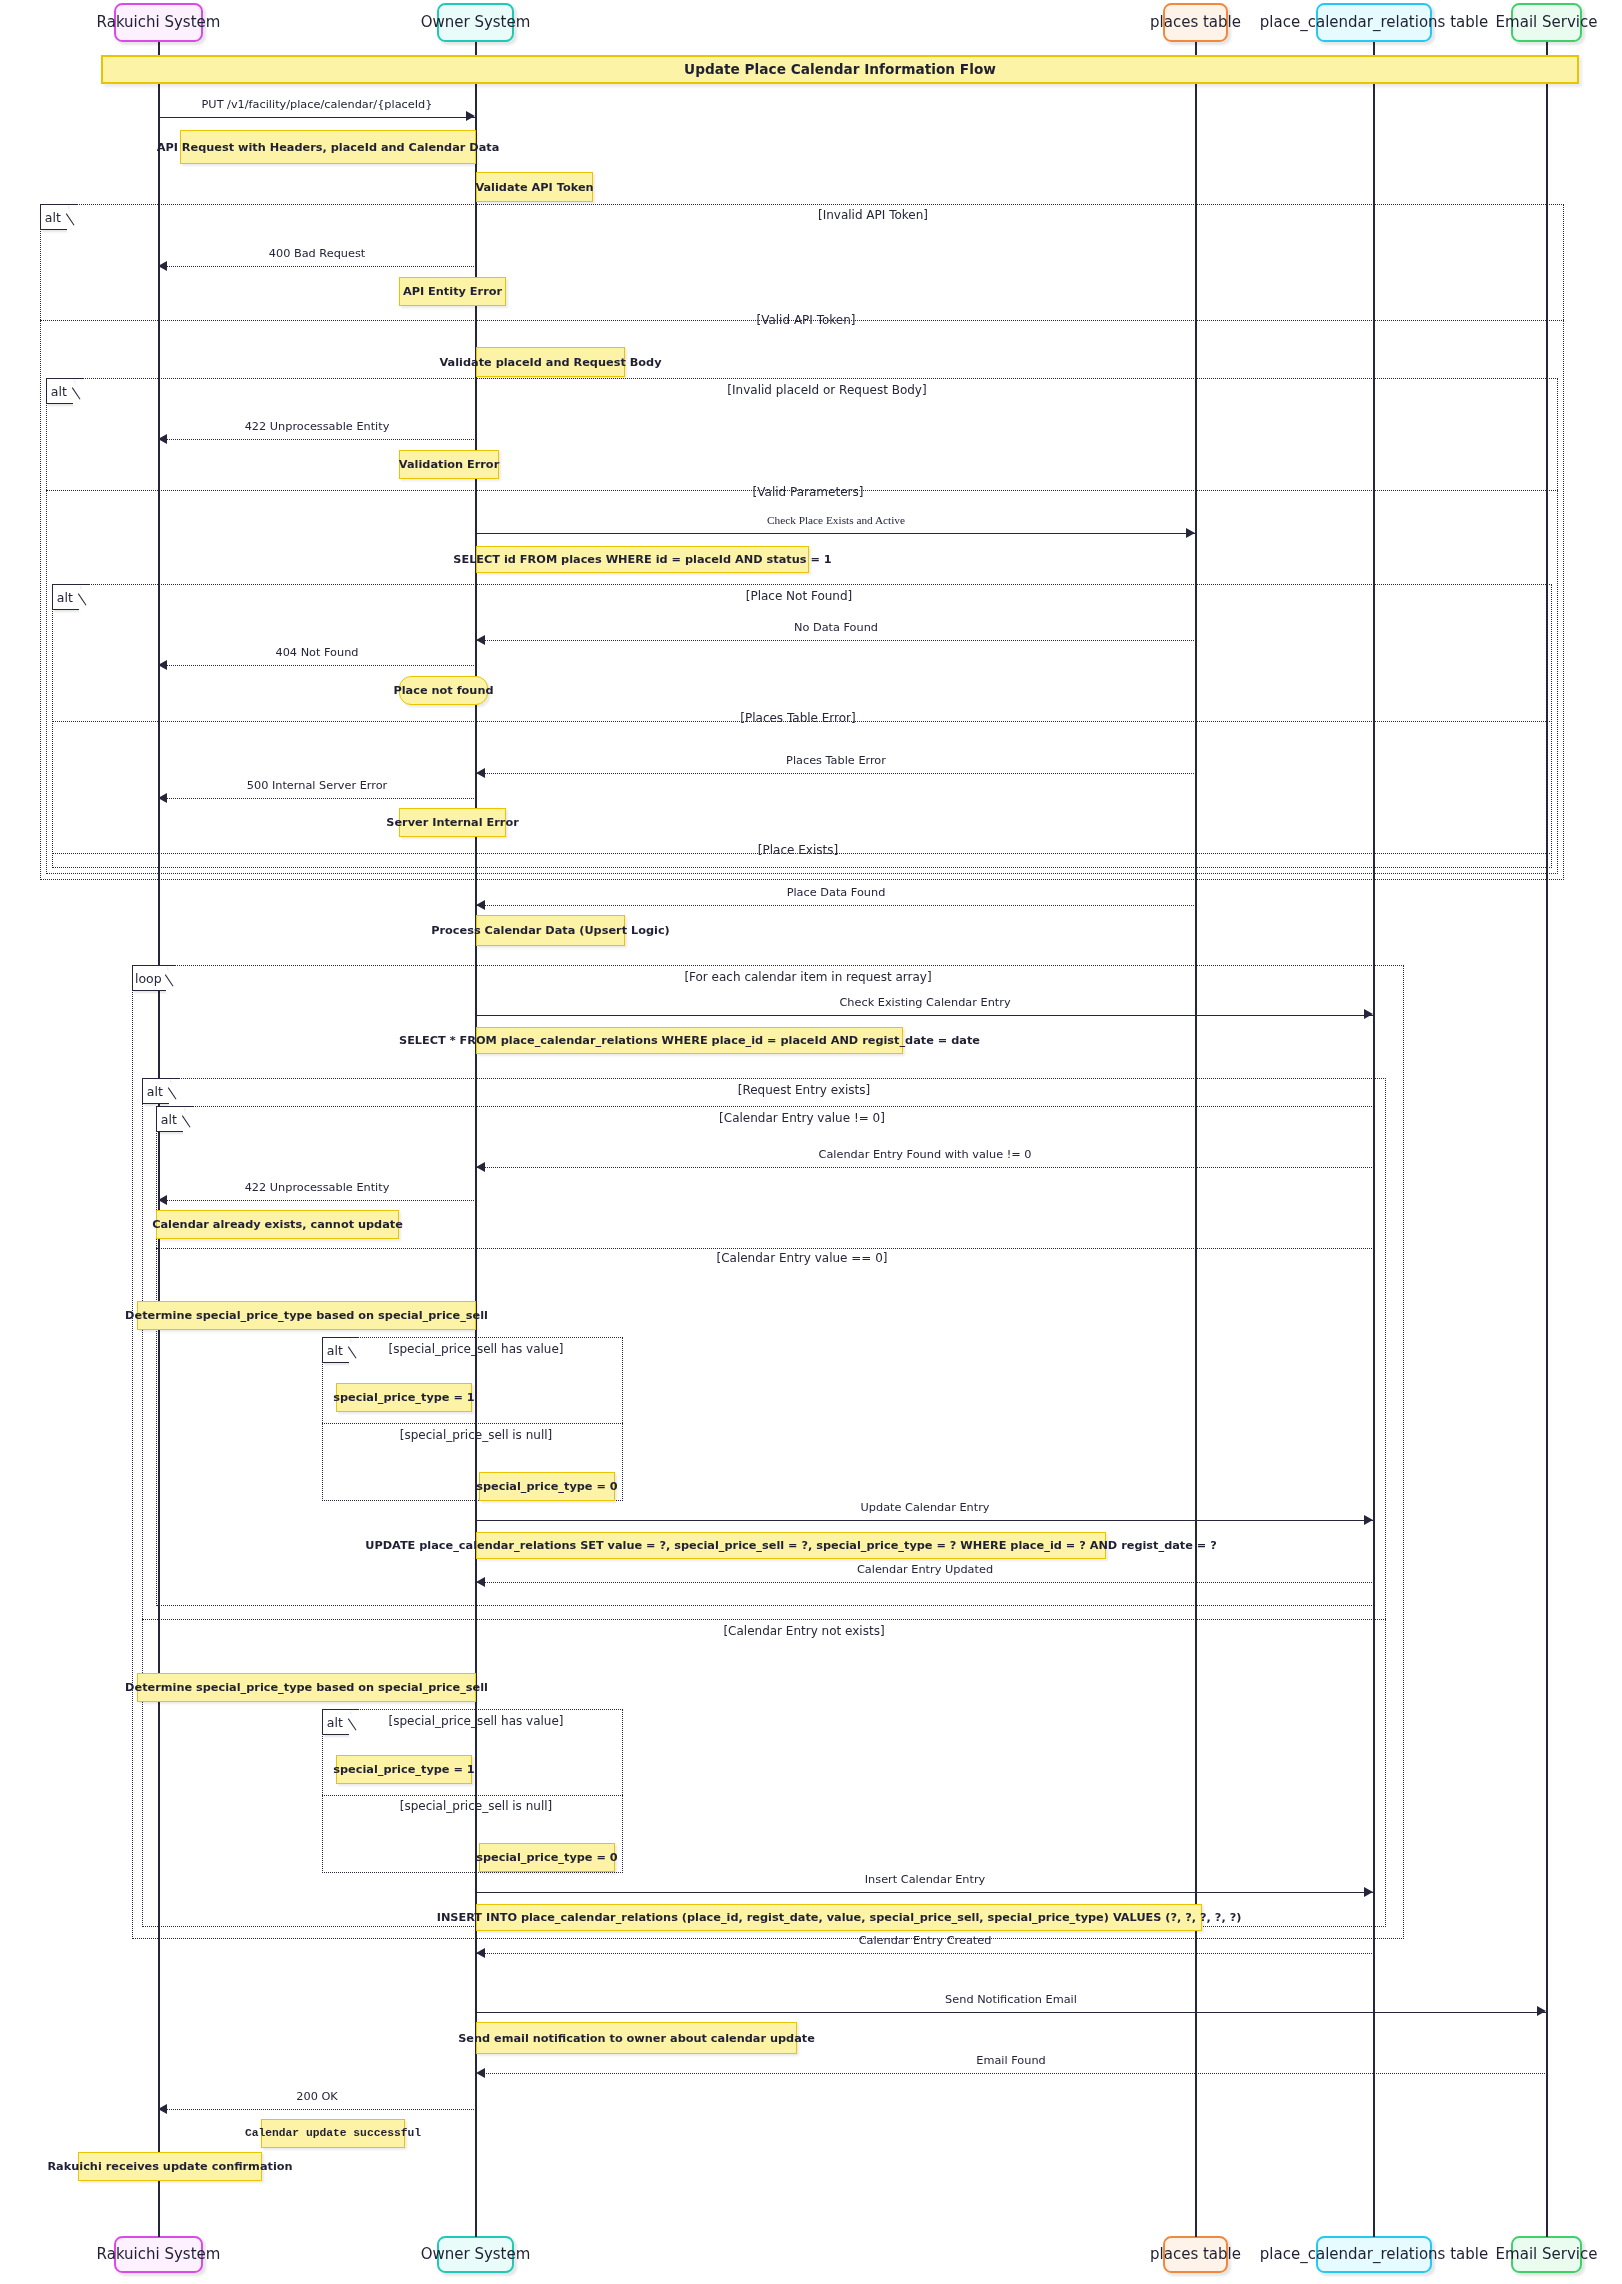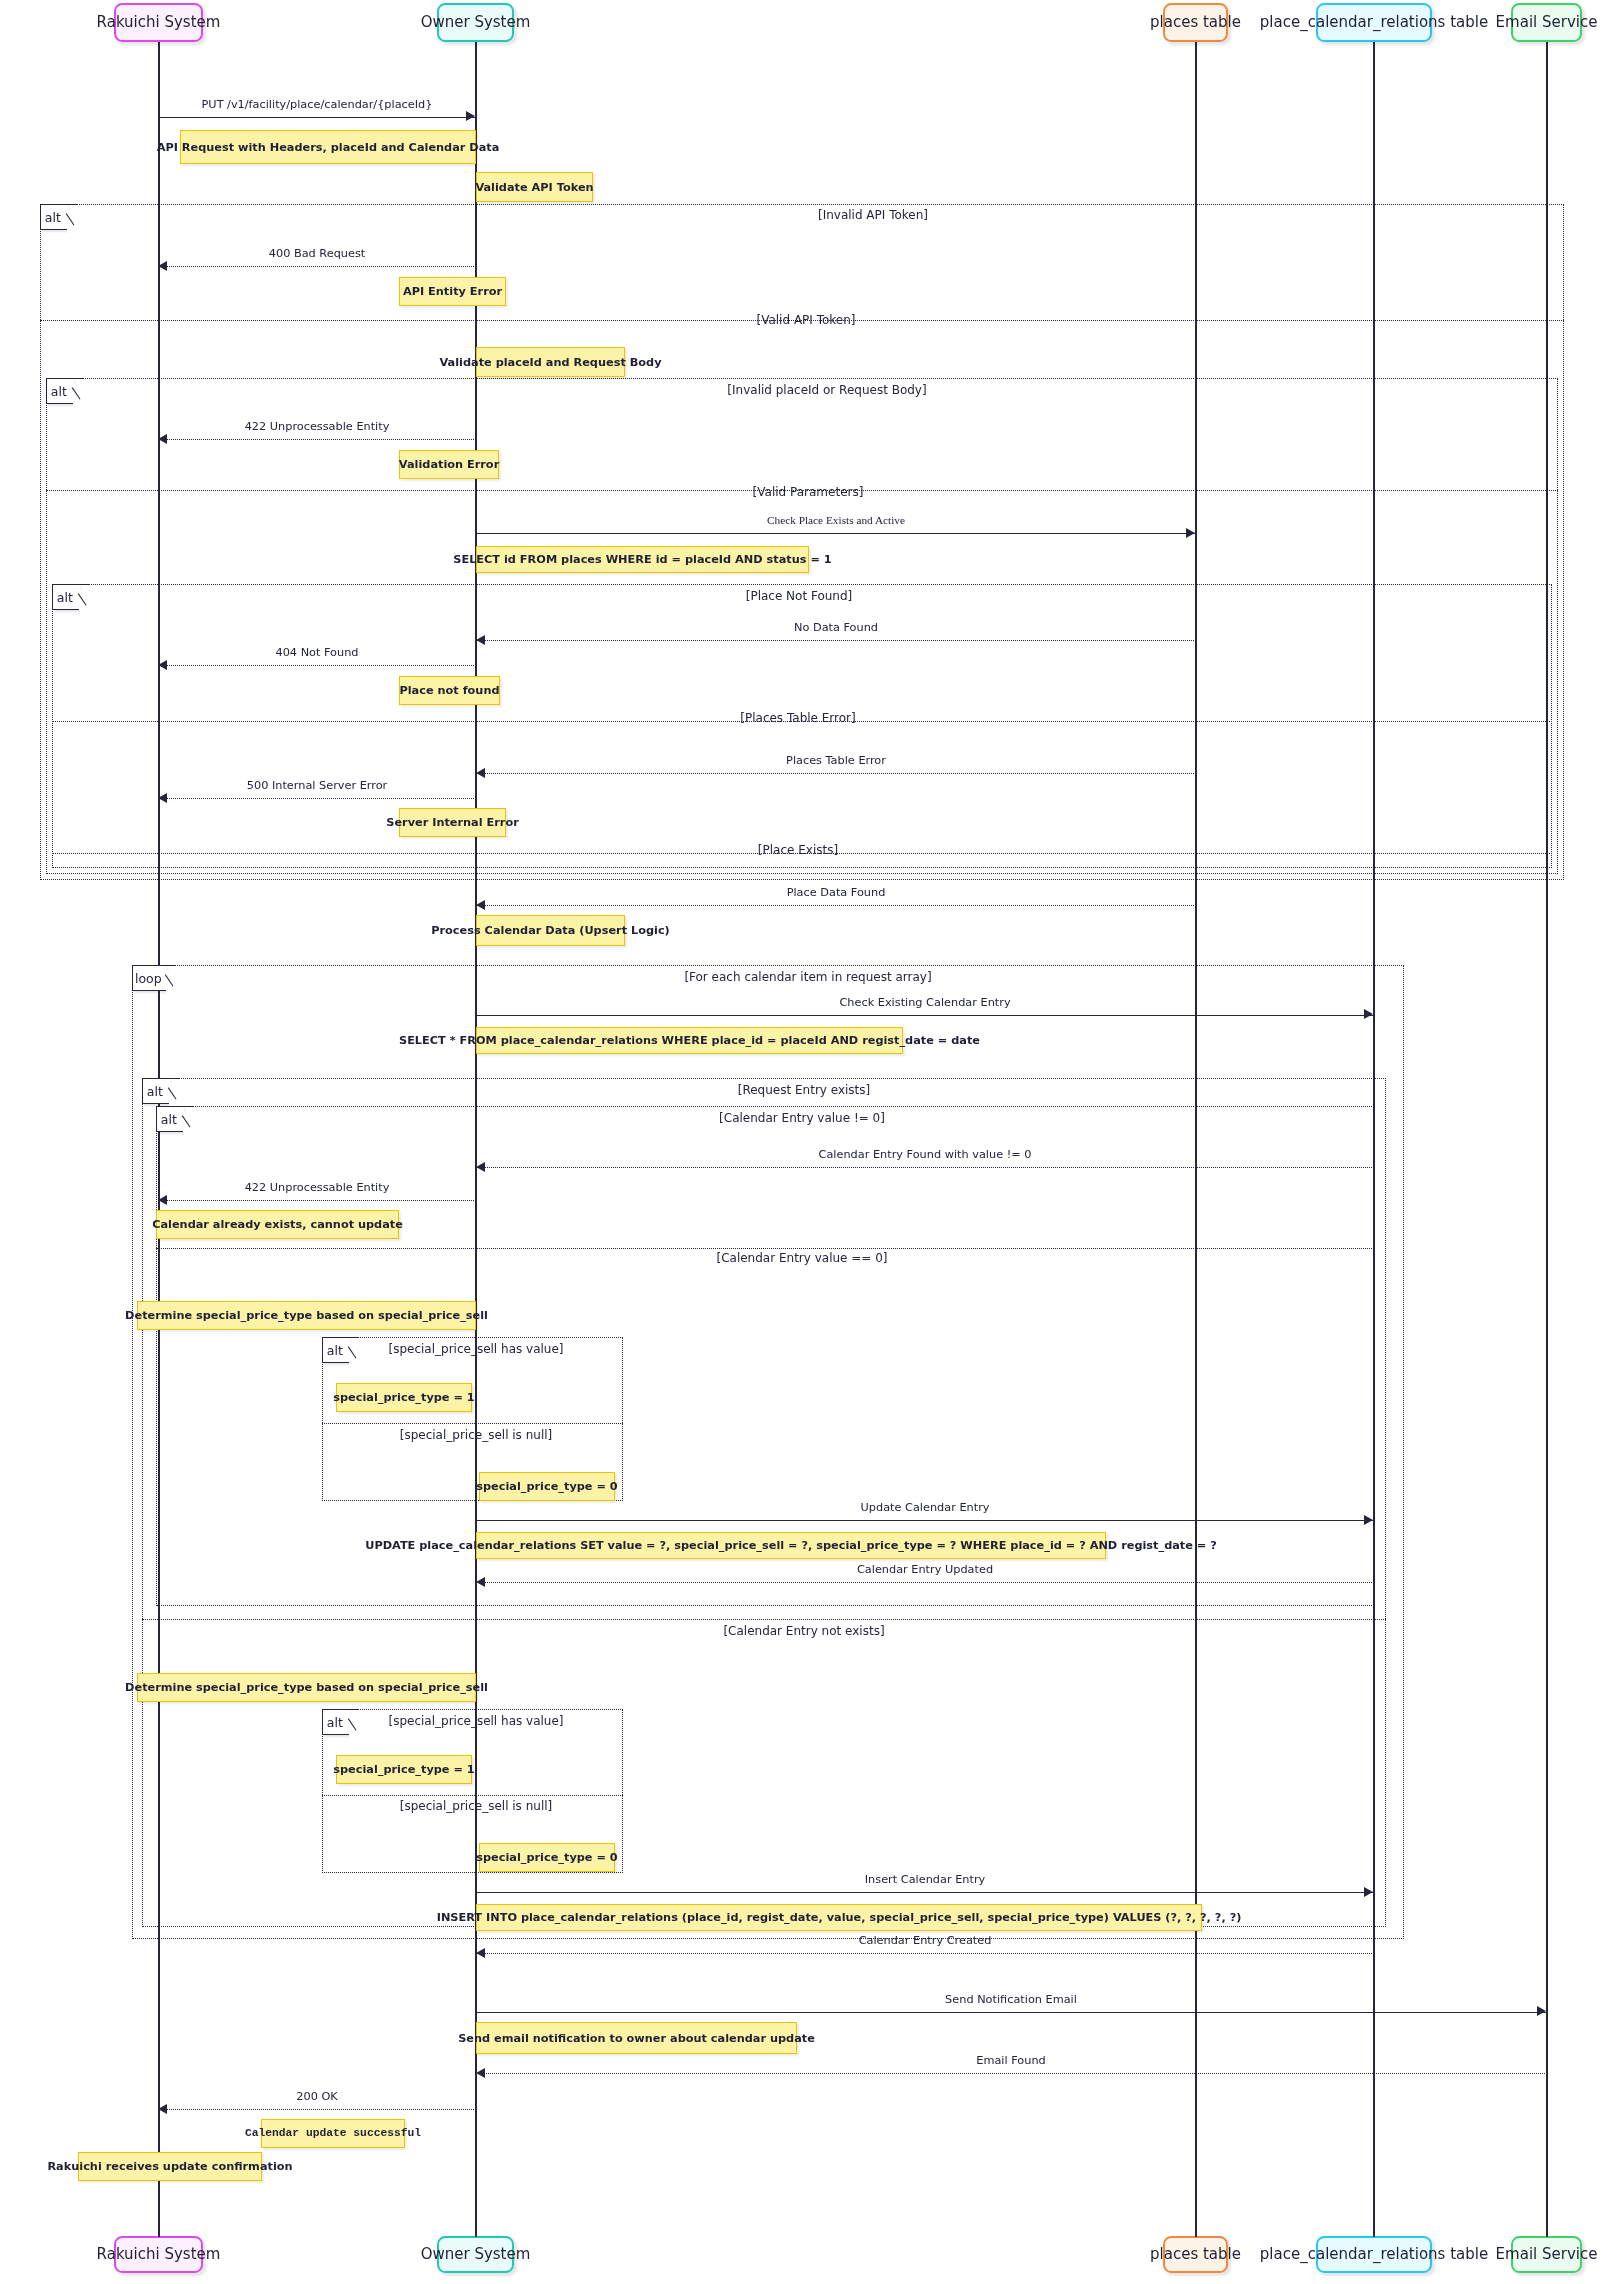--- a/index.html
+++ b/index.html
@@ -154,20 +154,21 @@
       <span>place_calendar_relations table</span>
     </div>
     <div class="lifeline" style="left:1373px;top:42px;height:2195px;"></div>
     <div class="actor" style="left:1511px;top:3px;width:71px;height:39px;border-color:#3fd06a;background:#e9fcef;">
       <span>Email Service</span>
     </div>
     <div class="actor" style="left:1511px;top:2236px;width:71px;height:37px;border-color:#3fd06a;background:#e9fcef;">
       <span>Email Service</span>
     </div>
     <div class="lifeline" style="left:1546px;top:42px;height:2195px;"></div>
+    <div class="banner" style="left:101px;top:55px;width:1478px;height:28.6px;">Update Place Calendar Information Flow</div>
     <div class="arrow-line" style="left:158px;top:117px;width:318px;"></div>
     <div class="arrow-head right" style="left:466px;top:111px;"></div>
     <div class="msg-label" style="left:317px;top:98px;">PUT /v1/facility/place/calendar/{placeId}</div>
     <div class="note" style="left:180px;top:130px;width:296px;height:34px;">API Request with Headers, placeId and Calendar Data</div>
     <div class="note" style="left:476px;top:172px;width:117px;height:30px;">Validate API Token</div>
     <div class="frag" style="left:40px;top:204px;width:1524px;height:676px;"></div>
     <div class="frag-label" style="left:40px;top:204px;width:27px;height:26px;">alt<div style="position:absolute;right:-9.5px;top:-1.2px;width:9.5px;height:28.6px;background:linear-gradient(to bottom left,transparent 0 50%, #ffffff 50% 100%);border-right:1.2px solid transparent;"></div><div style="position:absolute;right:-10px;top:13.7px;width:14.3px;height:1.2px;background:#25263a;transform:rotate(56deg);transform-origin:center;"></div><div style="position:absolute;right:-9.5px;top:-1.2px;width:9.5px;height:1.2px;background:#25263a;"></div><div style="position:absolute;left:0;bottom:-1.2px;width:24px;height:1.2px;background:#25263a;"></div></div>
     <div class="frag-divider" style="left:40px;top:320px;width:1524px;"></div>
     <div class="frag-cond" style="left:873px;top:208px;">[Invalid API Token]</div>
     <div class="frag-cond" style="left:806px;top:313px;">[Valid API Token]</div>
@@ -195,21 +196,21 @@
     <div class="frag-divider" style="left:52px;top:853px;width:1500px;"></div>
     <div class="frag-cond" style="left:799px;top:589px;">[Place Not Found]</div>
     <div class="frag-cond" style="left:798px;top:711px;">[Places Table Error]</div>
     <div class="frag-cond" style="left:798px;top:843px;">[Place Exists]</div>
     <div class="arrow-line dotted" style="left:476px;top:640px;width:720px;"></div>
     <div class="arrow-head left" style="left:476px;top:635px;"></div>
     <div class="msg-label" style="left:836px;top:621px;">No Data Found</div>
     <div class="arrow-line dotted" style="left:158px;top:665px;width:318px;"></div>
     <div class="arrow-head left" style="left:158px;top:660px;"></div>
     <div class="msg-label" style="left:317px;top:646px;">404 Not Found</div>
-    <div class="note" style="left:399px;top:676px;width:101px;height:28.6px;">Place not found</div>
+    <div class="note" style="left:399px;top:676px;width:89px;height:28.6px;border-radius:12px;">Place not found</div>
     <div class="arrow-line dotted" style="left:476px;top:773px;width:720px;"></div>
     <div class="arrow-head left" style="left:476px;top:768px;"></div>
     <div class="msg-label" style="left:836px;top:754px;">Places Table Error</div>
     <div class="arrow-line dotted" style="left:158px;top:798px;width:318px;"></div>
     <div class="arrow-head left" style="left:158px;top:793px;"></div>
     <div class="msg-label" style="left:317px;top:779px;">500 Internal Server Error</div>
     <div class="note" style="left:399px;top:808px;width:107px;height:28.6px;">Server Internal Error</div>
     <div class="arrow-line dotted" style="left:476px;top:905px;width:720px;"></div>
     <div class="arrow-head left" style="left:476px;top:900px;"></div>
     <div class="msg-label" style="left:836px;top:886px;">Place Data Found</div>

